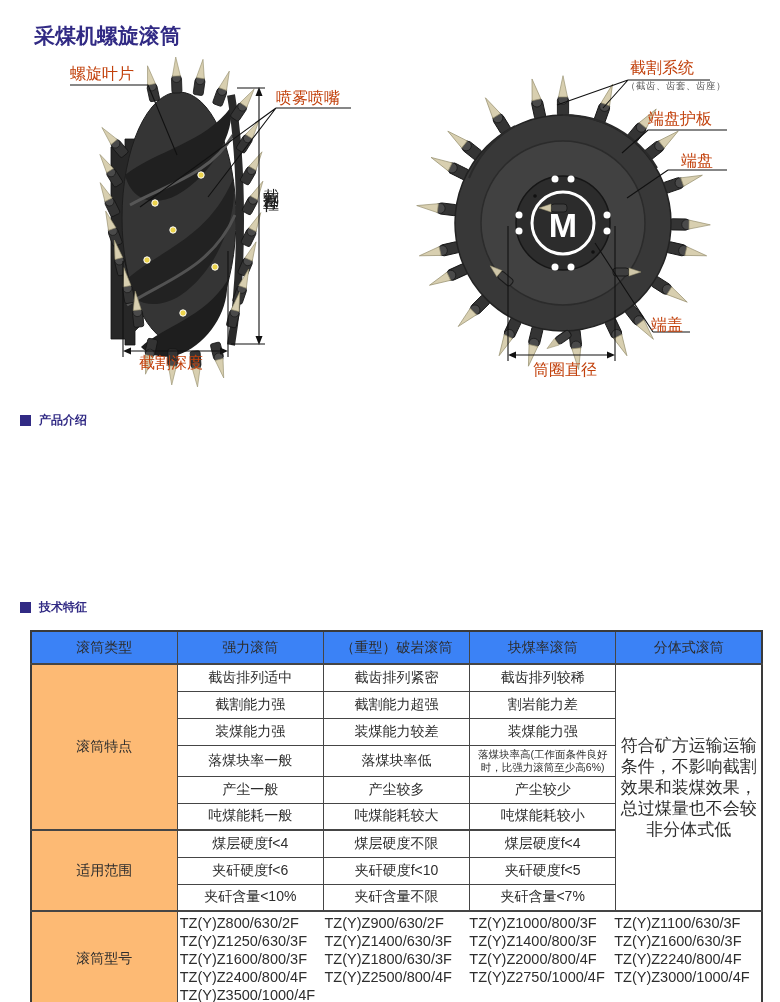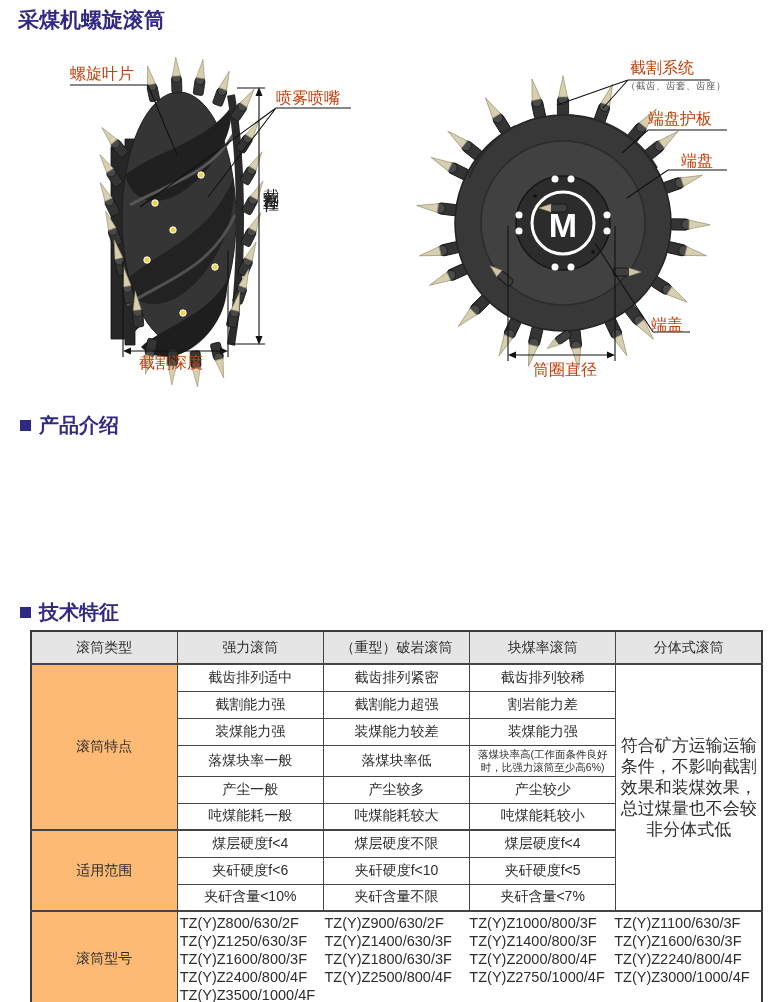--- a/index.html
+++ b/index.html
@@ -1,38 +1,38 @@
 <!DOCTYPE html>
 <html><head>
 <meta charset="utf-8">
 <style>
   html,body{margin:0;padding:0;background:#ffffff;}
   .page{position:relative;width:780px;height:1002px;background:#fff;overflow:hidden;
         font-family:"Liberation Sans","DejaVu Sans",sans-serif;color:#2f2f2f;}
-  .title{position:absolute;left:18px;top:6px;margin:0;font-size:21px;font-weight:bold;color:#312a84;}
+  .title{position:absolute;left:18px;top:6px;margin:16px;font-size:21px;font-weight:bold;color:#312a84;}
   
   .figures{position:absolute;left:0;top:40px;width:780px;height:362px;}
   .figures svg{position:absolute;}
   .lbl{position:absolute;font-size:16px;color:#c2410c;white-space:nowrap;line-height:1.05;}
   .lbl-sub{position:absolute;font-size:9.5px;color:#555;white-space:nowrap;letter-spacing:.5px;}
   .v-lbl{position:absolute;font-size:16px;color:#1c1c1c;writing-mode:vertical-rl;letter-spacing:3px;line-height:1;}
   
   .sec-head{position:absolute;left:20px;display:flex;align-items:center;gap:8px;
-            font-size:20px;font-weight:bold;color:#312a84;}
+            font-size:12px;font-weight:bold;color:#312a84;}
   .sq{width:11px;height:11px;background:#312a84;flex:0 0 auto;}
   
   .intro{position:absolute;left:20px;top:441px;width:742px;margin:0;font-size:16.5px;line-height:30px;
          text-align:justify;text-indent:2em;color:#3a3a3a;}
   
   table.spec{position:absolute;left:30px;top:630px;width:733px;border-collapse:collapse;table-layout:fixed;
              font-size:14px;color:#2d2d2d;}
   table.spec td,table.spec th{border:1px solid #454545;text-align:center;vertical-align:middle;
              padding:2px 2px;height:27px;font-weight:normal;box-sizing:border-box;}
   table.spec{border:2px solid #3a3a3a;}
-  tr.hd th{background:#e5e5e5;height:33px;}
+  tr.hd th{background:#3b82f6;height:33px;}
   td.lab{background:#fdba74;}
   tr.thick td{border-top-width:2px;}
   tr.hd th{border-bottom-width:2px;}
   td.sm{font-size:10.5px;line-height:13px;padding:1px 2px;}
   td.note{text-align:justify;padding:6px 8px;font-size:17px;line-height:21px;vertical-align:middle;}
   td.modelcell{padding:4px 0;}
   .models{display:flex;flex-wrap:wrap;}
   .models span{width:25%;text-align:left;font-size:14.5px;line-height:18px;white-space:nowrap;}
 </style>
 </head>

